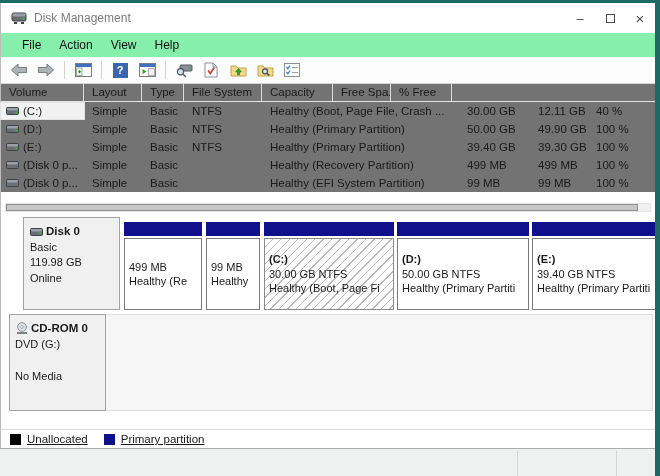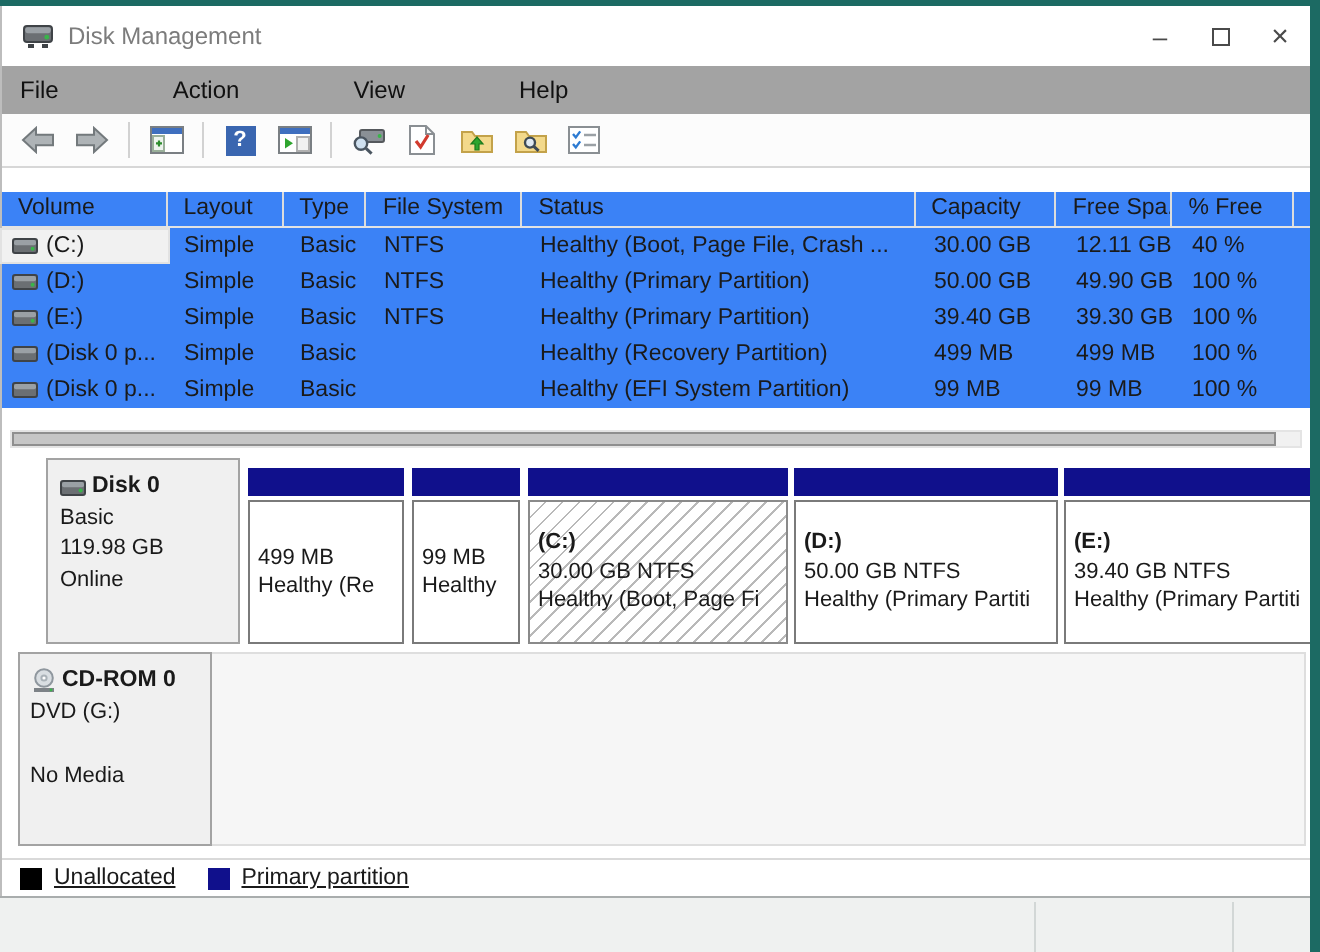--- a/index.html
+++ b/index.html
@@ -15,31 +15,31 @@
   }
   
   .titlebar { height:30px; display:flex; align-items:center; flex:0 0 auto; }
   .titlebar .app-icon { margin-left:10px; display:flex; }
   .titlebar .title { margin-left:7px; color:#7c7c7c; font-size:12px; }
   .controls { margin-left:auto; display:flex; height:100%; }
   .ctrl { width:30px; height:100%; display:flex; align-items:center; justify-content:center;
           color:#4a4a4a; font-size:13px; cursor:default; }
   .maxbox { width:9px; height:9px; border:1px solid #4a4a4a; display:block; }
   
-  .menubar { height:24px; display:flex; align-items:center; padding-left:0; flex:0 0 auto; background:#a3a3a3;gap:39px; }
+  .menubar { height:24px; display:flex; align-items:center; padding-left:12px; flex:0 0 auto; background:#86efac; }
   .menu-item { padding:3px 9px; color:#111; }
   
   .toolbar { height:27px; display:flex; align-items:center; gap:3px; padding-left:6px;
              background:#fcfcfc; border-bottom:1px solid #d7d7d7; flex:0 0 auto; }
   .tb-btn { width:24px; height:22px; display:flex; align-items:center; justify-content:center; }
   .tb-sep { width:1px; height:18px; background:#d2d2d2; margin:0 3px; }
   .tb-help { width:15px; height:15px; background:#3a66b0; color:#fff; font-weight:bold;
              font-size:11px; display:flex; align-items:center; justify-content:center; }
   
-  .listview { flex:0 0 auto; background:#3b82f6;margin-top:12px; }
+  .listview { flex:0 0 auto; background:#737373; }
   .lv-header { display:flex; height:18px; border-bottom:1px solid #e3e3e3; font-size:11.5px; }
   .hcell { border-right:1px solid #dcdcdc; padding:2px 0 0 8px; white-space:nowrap; overflow:hidden; }
   .lv-row { display:flex; height:18px; align-items:center; font-size:11.5px; white-space:nowrap; }
   .c0{width:83px;} .c1{width:58px;} .c2{width:42px;} .c3{width:78px;}
   .c4{width:197px;} .c5{width:71px;} .c6{width:58px;} .c7{width:61px;} .cf{flex:1;}
   .rcell { padding-left:8px; overflow:hidden; }
   .volcell { display:flex; align-items:center; gap:4px; padding-left:5px; height:16px; }
   .vol-focus { background:#f1f1f1; outline:1px solid #e2e2e2; }
   
   .graphical { flex:1; background:#fff; display:flex; flex-direction:column; }
@@ -187,21 +187,20 @@
         </svg>
       </div>
     </div>
 
     <div class="listview">
       <div class="lv-header">
         <div class="hcell c0">Volume</div>
         <div class="hcell c1">Layout</div>
         <div class="hcell c2">Type</div>
         <div class="hcell c3">File System</div>
-        <div class="hcell c4">Status</div>
         <div class="hcell c5">Capacity</div>
         <div class="hcell c6">Free Spa...</div>
         <div class="hcell c7">% Free</div>
         <div class="hcell cf" style="border-right:none;"></div>
       </div>
 
       <div class="lv-row">
         <div class="c0">
             <div class="volcell vol-focus">
           <svg width="13" height="9" viewBox="0 0 13 9">

